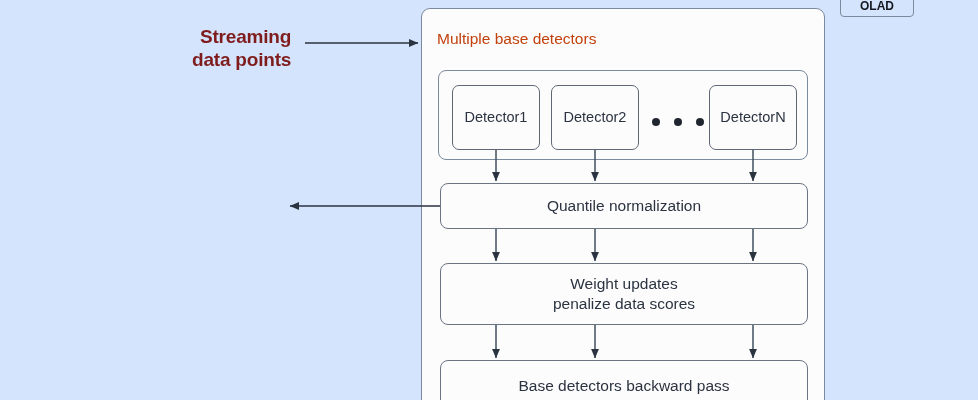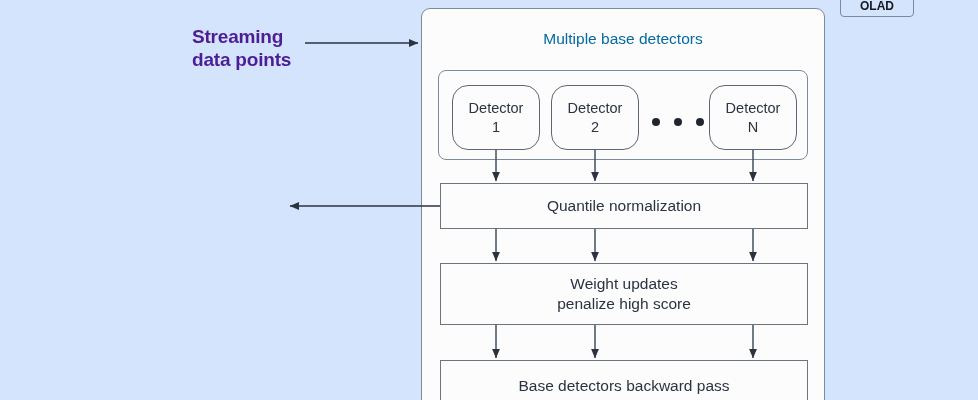--- a/index.html
+++ b/index.html
@@ -17,26 +17,27 @@
   .canvas {
     position: absolute;
     left: 0; top: 0;
     width: 978px;
     height: 400px;
   }
 
   
   .blue-label {
     position: absolute;
-    color: #4c1d95;
+    color: #7f1d1d;
     font-weight: bold;
     font-size: 19px;
     line-height: 1.2;
     letter-spacing: -0.2px;
     white-space: pre-line;
+    text-align: right;
   }
   #streaming-label { left: 192px; top: 26px; }
   #final-label     { left: 192px; top: 170px; }
 
   .dark-label {
     position: absolute;
     color: #14181f;
     font-weight: bold;
     font-size: 13px;
     line-height: 1.25;
@@ -75,23 +76,23 @@
     text-align: center;
     line-height: 20px;
     overflow: hidden;
   }
 
   .section-title {
     position: absolute;
     left: 437px;
     top: 30px;
     width: 372px;
-    text-align: center;
+    text-align: left;
     font-size: 15.5px;
-    color: #0369a1;
+    color: #c2410c;
   }
 
   
   .detector-panel {
     position: absolute;
     left: 438px;
     top: 70px;
     width: 370px;
     height: 90px;
     background: #fcfcfd;
@@ -99,24 +100,24 @@
     border-radius: 8px;
     box-sizing: border-box;
   }
   .detector-box {
     position: absolute;
     top: 85px;
     width: 88px;
     height: 65px;
     background: #fcfcfd;
     border: 1.4px solid #5e6875;
-    border-radius: 16px;
+    border-radius: 7px;
     box-sizing: border-box;
     display: flex;
-    flex-direction: column;
+    flex-direction: row;
     align-items: center;
     justify-content: center;
     font-size: 14.5px;
     color: #2b3340;
     line-height: 1.25;
   }
   #detector-1 { left: 452px; }
   #detector-2 { left: 551px; }
   #detector-n { left: 709px; }
 
@@ -134,21 +135,21 @@
     background: #20262f;
   }
 
   
   .stage-box {
     position: absolute;
     left: 440px;
     width: 368px;
     background: #fcfcfd;
     border: 1.4px solid #6b7582;
-    border-radius: 0;
+    border-radius: 8px;
     box-sizing: border-box;
     display: flex;
     align-items: center;
     justify-content: center;
     text-align: center;
     font-size: 15.5px;
     color: #2b3340;
     line-height: 1.32;
     white-space: pre-line;
   }
@@ -196,21 +197,21 @@
   </div>
 
   <div class="ellipsis-dots">
     <span class="dot"></span>
     <span class="dot"></span>
     <span class="dot"></span>
   </div>
 
   <div class="stage-box" id="quantile-box">Quantile normalization</div>
   <div class="stage-box" id="weight-box">Weight updates
-penalize high score</div>
+penalize data scores</div>
   <div class="stage-box" id="backward-box">Base detectors backward pass</div>
 
   <svg class="connectors" viewBox="0 0 978 400" xmlns="http://www.w3.org/2000/svg">
     <defs>
       <marker id="arrowhead" markerWidth="7" markerHeight="7" refX="6" refY="3.0" orient="auto" markerUnits="strokeWidth">
         <path d="M0,0.4 L6.2,3 L0,5.6 z" fill="#2b3340"></path>
       </marker>
       <marker id="arrowhead-left" markerWidth="7" markerHeight="7" refX="6" refY="3.0" orient="auto" markerUnits="strokeWidth">
         <path d="M0,0.4 L6.2,3 L0,5.6 z" fill="#2b3340"></path>
       </marker>

